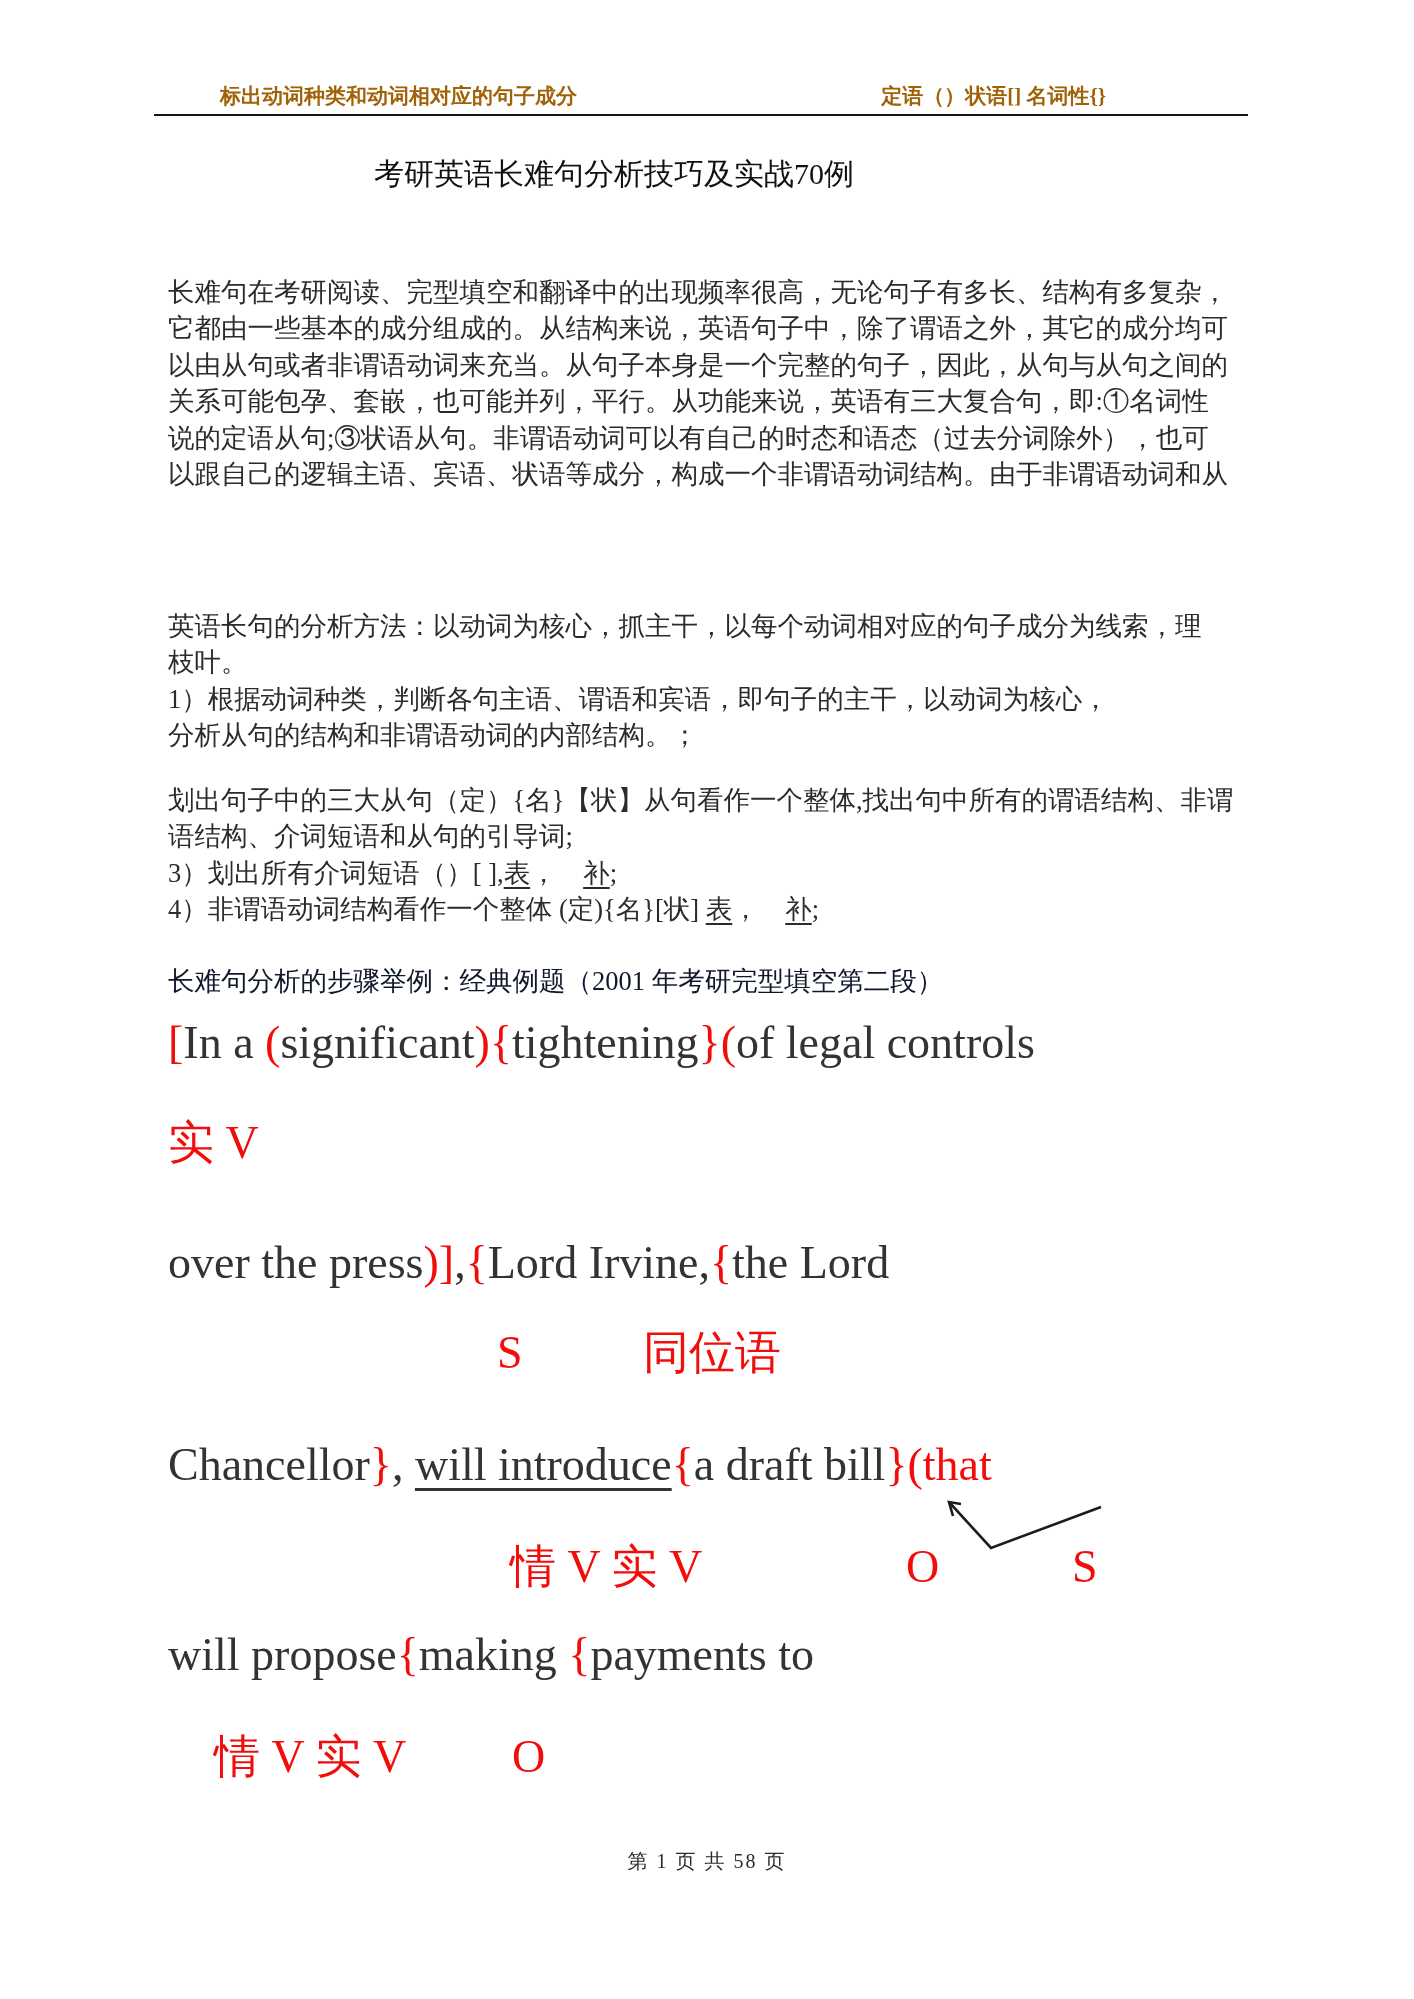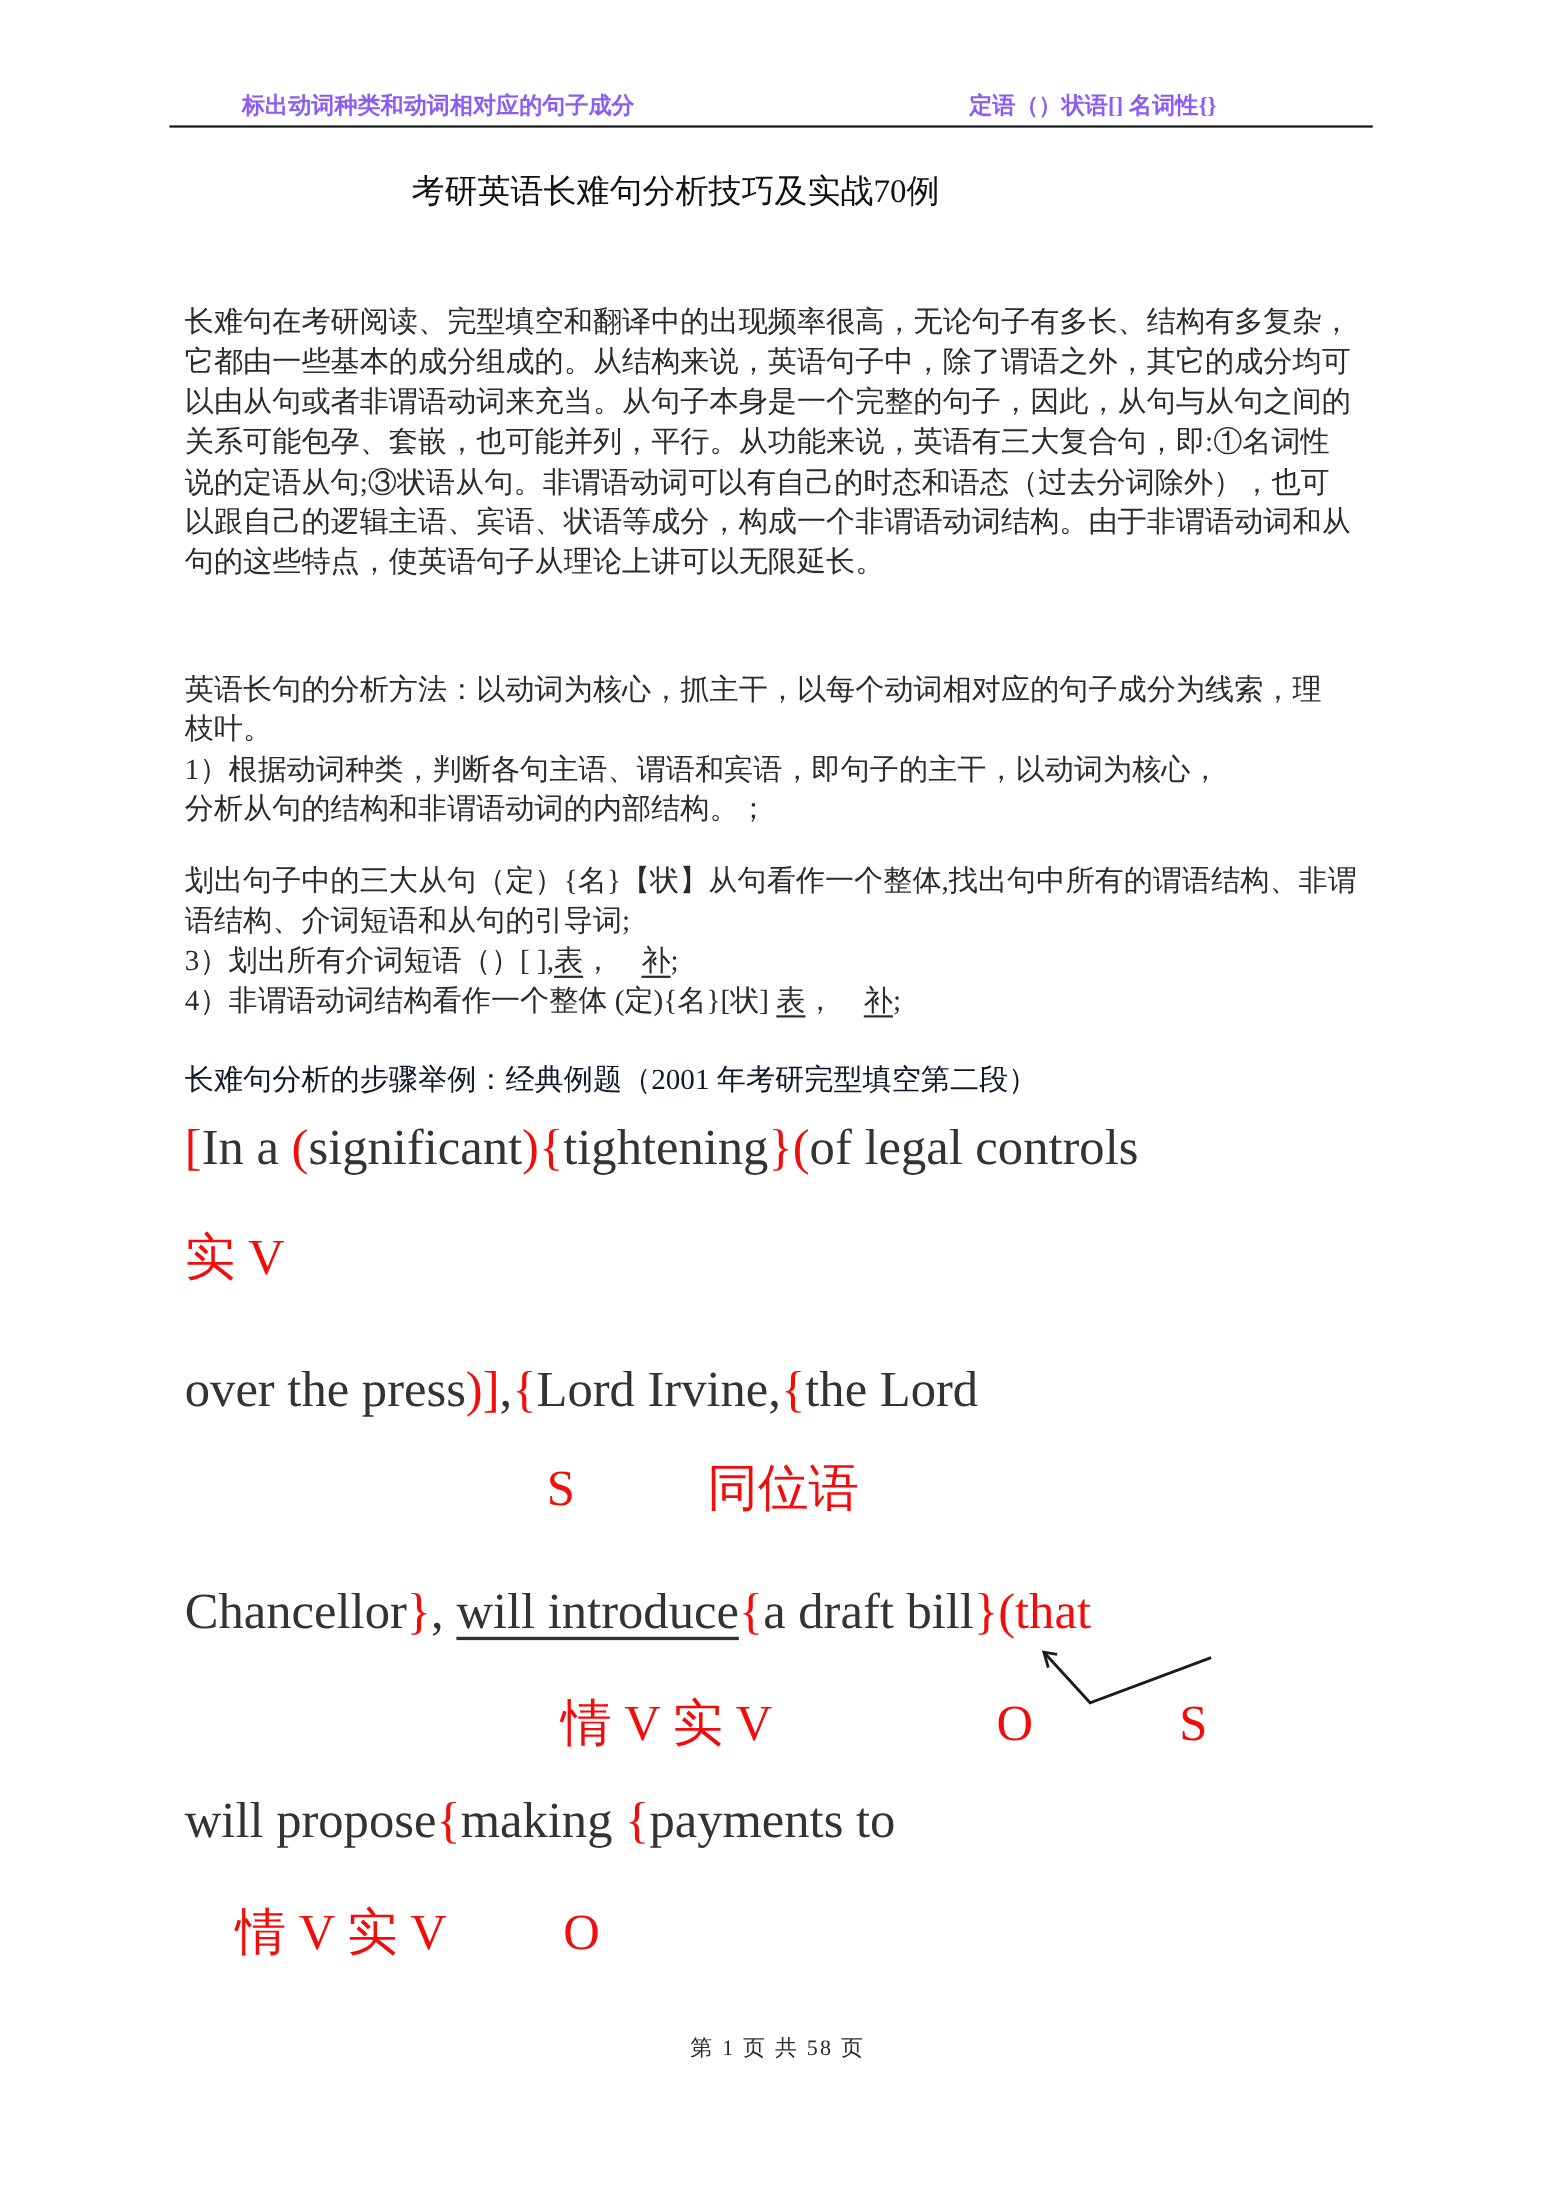--- a/index.html
+++ b/index.html
@@ -4,21 +4,21 @@
 <style>
   html,body { margin:0; padding:0; background:#ffffff; }
   .page {
     position:relative; width:1414px; height:1999px; background:#fff;
     font-family:"Liberation Serif","DejaVu Serif",serif;
     color:#262626; overflow:hidden;
   }
   
   .hdr {
     position:absolute; top:80px; left:154px; width:1094px; height:34px;
-    border-bottom:2px solid #151515; font-weight:bold; font-size:21px; color:#8b5cf6;
+    border-bottom:2px solid #151515; font-weight:bold; font-size:21px; color:#a16207;
     white-space:nowrap;
   }
   .hdr-left  { position:absolute; left:66px;  top:2px; }
   .hdr-right { position:absolute; right:142px; top:2px; }
   
   .title {
     position:absolute; top:154px; left:0; width:1228px; text-align:center;
     font-size:30px; font-weight:normal; color:#111; white-space:nowrap;
   }
   
@@ -68,21 +68,20 @@
 
   <div class="title">考研英语长难句分析技巧及实战70例</div>
 
   <div class="para p1">
     <div>长难句在考研阅读、完型填空和翻译中的出现频率很高，无论句子有多长、结构有多复杂，</div>
     <div>它都由一些基本的成分组成的。从结构来说，英语句子中，除了谓语之外，其它的成分均可</div>
     <div>以由从句或者非谓语动词来充当。从句子本身是一个完整的句子，因此，从句与从句之间的</div>
     <div>关系可能包孕、套嵌，也可能并列，平行。从功能来说，英语有三大复合句，即:①名词性</div>
     <div>说的定语从句;③状语从句。非谓语动词可以有自己的时态和语态（过去分词除外），也可</div>
     <div>以跟自己的逻辑主语、宾语、状语等成分，构成一个非谓语动词结构。由于非谓语动词和从</div>
-    <div>句的这些特点，使英语句子从理论上讲可以无限延长。</div>
   </div>
 
   <div class="para p2">
     <div> 英语长句的分析方法：以动词为核心，抓主干，以每个动词相对应的句子成分为线索，理</div>
     <div>枝叶。</div>
     <div>1）根据动词种类，判断各句主语、谓语和宾语，即句子的主干，以动词为核心，</div>
     <div>分析从句的结构和非谓语动词的内部结构。；</div>
   </div>
 
   <div class="para p3">

